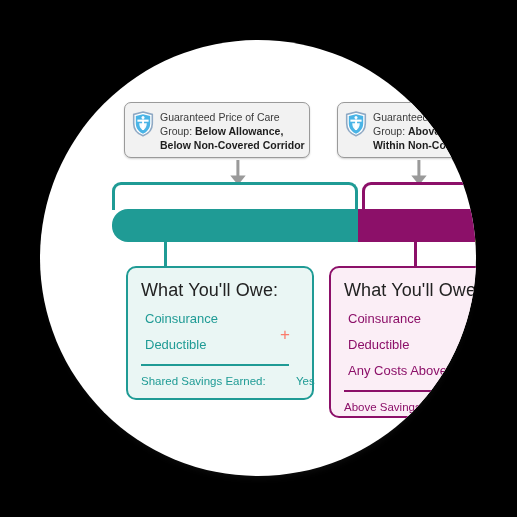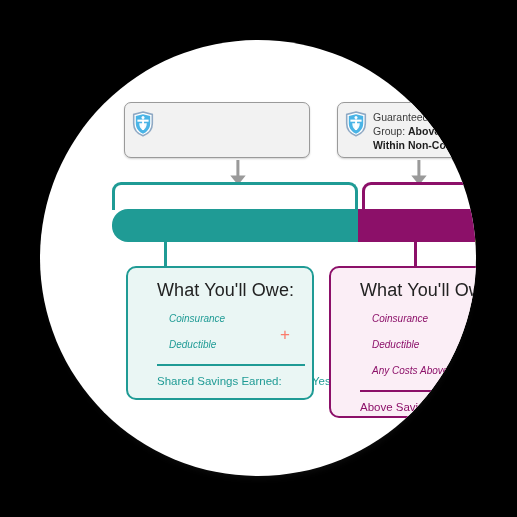--- a/index.html
+++ b/index.html
@@ -72,35 +72,34 @@
   
   .stem{position:absolute;width:3px;}
 
   
   .owe-card{
     position:absolute;
     box-sizing:border-box;
     border-width:2.5px;
     border-style:solid;
     border-radius:10px;
-    padding:12px 14px 10px 29px;
+    padding:12px 14px 10px 13px;
   }
   .owe-title{
     font-size:18px;
     font-weight:400;
     color:#222;
     margin:0 0 11px 0;
     letter-spacing:.1px;
   }
   .owe-item{
-    font-size:10px;
+    font-size:13px;
     line-height:13px;
-    margin:0 0 13px 12px;
+    margin:0 0 13px 4px;
     white-space:nowrap;
-    font-style:italic;
   }
   .owe-rule{
     height:1.5px;
     margin:0 0 9px 0;
     width:148px;
   }
   .owe-total{
     font-size:11.5px;
     white-space:nowrap;
     margin:0;
@@ -128,20 +127,25 @@
         <span class="shield">
           <svg width="22" height="26" viewBox="0 0 22 26">
             <path d="M11 1 L20.3 3.4 V12.5 C20.3 18.6 16.2 22.9 11 24.8 C5.8 22.9 1.7 18.6 1.7 12.5 V3.4 Z" fill="#ffffff" stroke="#8fa9c4" stroke-width="1.6"></path>
             <path d="M11 3.3 L18.2 5.1 V12.5 C18.2 17.5 14.9 21.1 11 22.7 C7.1 21.1 3.8 17.5 3.8 12.5 V5.1 Z" fill="#4ab4e6"></path>
             <rect x="5.4" y="8.6" width="11.2" height="2.1" fill="#ffffff"></rect>
             <rect x="10.1" y="8.6" width="1.9" height="10.4" fill="#ffffff"></rect>
             <path d="M7.2 12.2 C7.2 16.0 9.0 18.0 11 19.2 C13 18.0 14.8 16.0 14.8 12.2 Z" fill="#ffffff" opacity="0.95"></path>
             <circle cx="11" cy="6.6" r="1.5" fill="#ffffff"></circle>
           </svg>
         </span>
+        <div class="callout-text">
+          <div>Guaranteed Price of Care</div>
+          <div><span>Group:</span> <b>Below Allowance,</b></div>
+          <div><b>Below Non-Covered Corridor</b></div>
+        </div>
       </div>
 
       <div class="callout" style="left:337px;top:102px;width:186px;height:56px;">
         <span class="shield">
           <svg width="22" height="26" viewBox="0 0 22 26">
             <path d="M11 1 L20.3 3.4 V12.5 C20.3 18.6 16.2 22.9 11 24.8 C5.8 22.9 1.7 18.6 1.7 12.5 V3.4 Z" fill="#ffffff" stroke="#8fa9c4" stroke-width="1.6"></path>
             <path d="M11 3.3 L18.2 5.1 V12.5 C18.2 17.5 14.9 21.1 11 22.7 C7.1 21.1 3.8 17.5 3.8 12.5 V5.1 Z" fill="#4ab4e6"></path>
             <rect x="5.4" y="8.6" width="11.2" height="2.1" fill="#ffffff"></rect>
             <rect x="10.1" y="8.6" width="1.9" height="10.4" fill="#ffffff"></rect>
             <path d="M7.2 12.2 C7.2 16.0 9.0 18.0 11 19.2 C13 18.0 14.8 16.0 14.8 12.2 Z" fill="#ffffff" opacity="0.95"></path>

